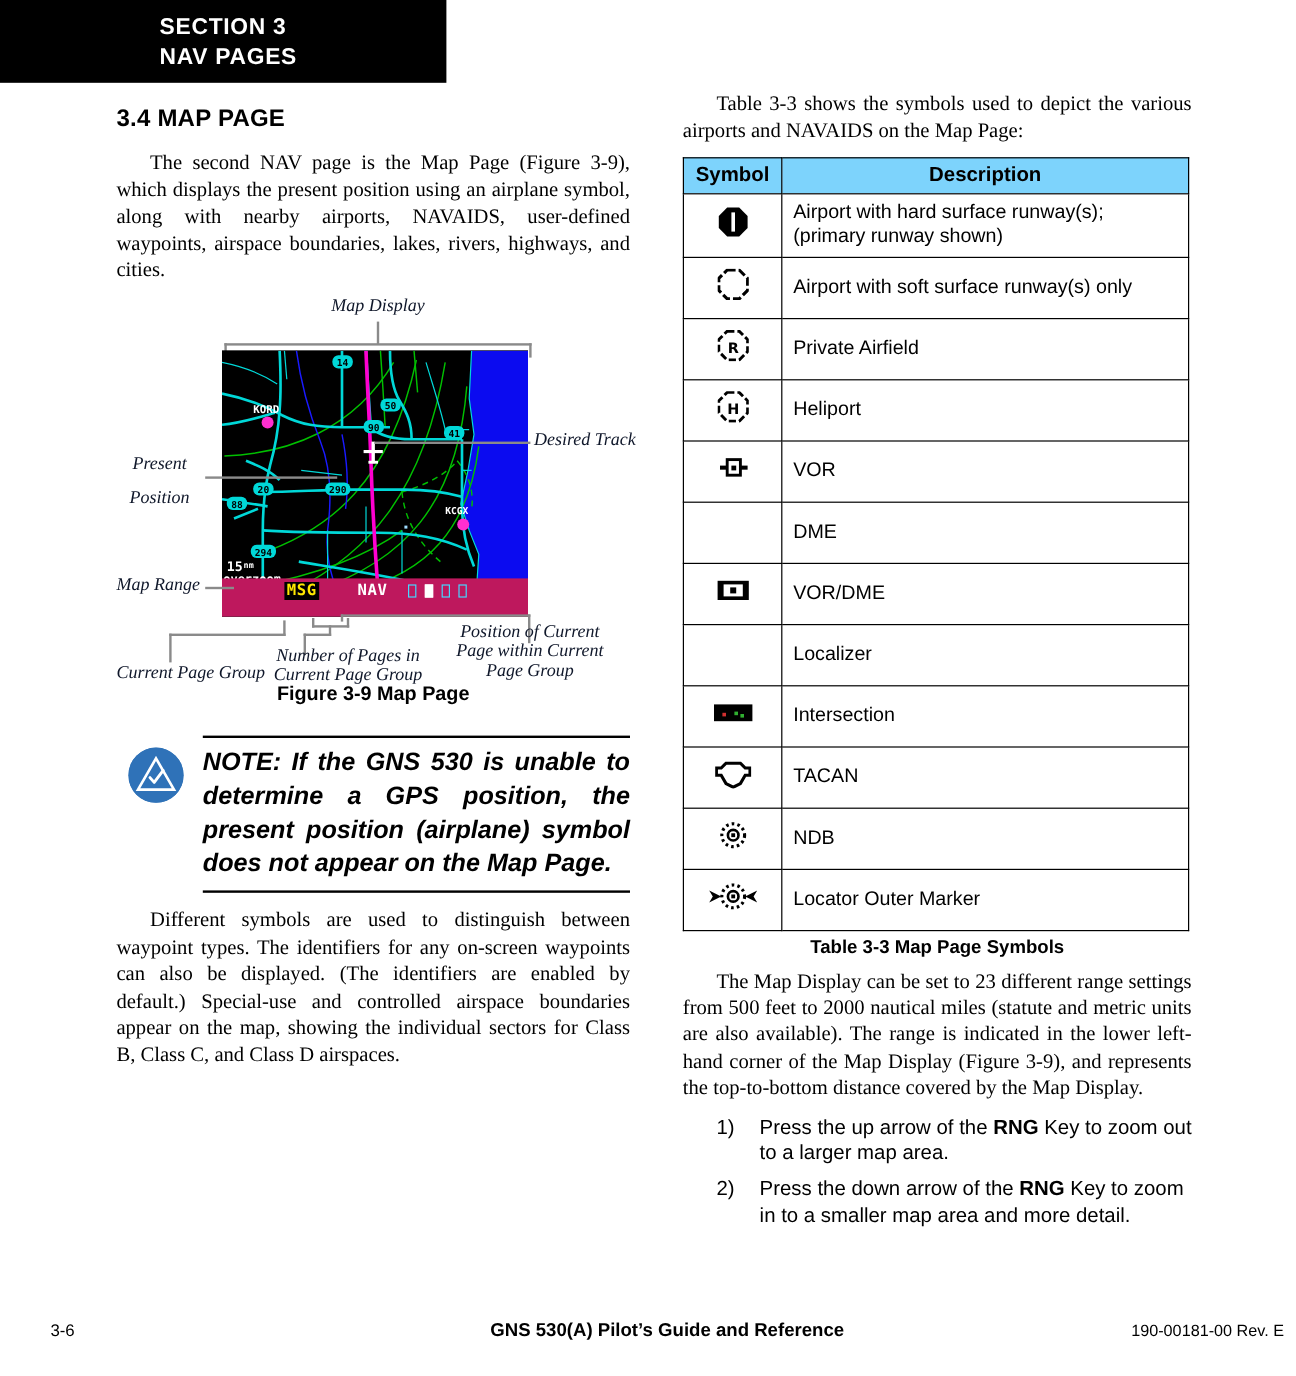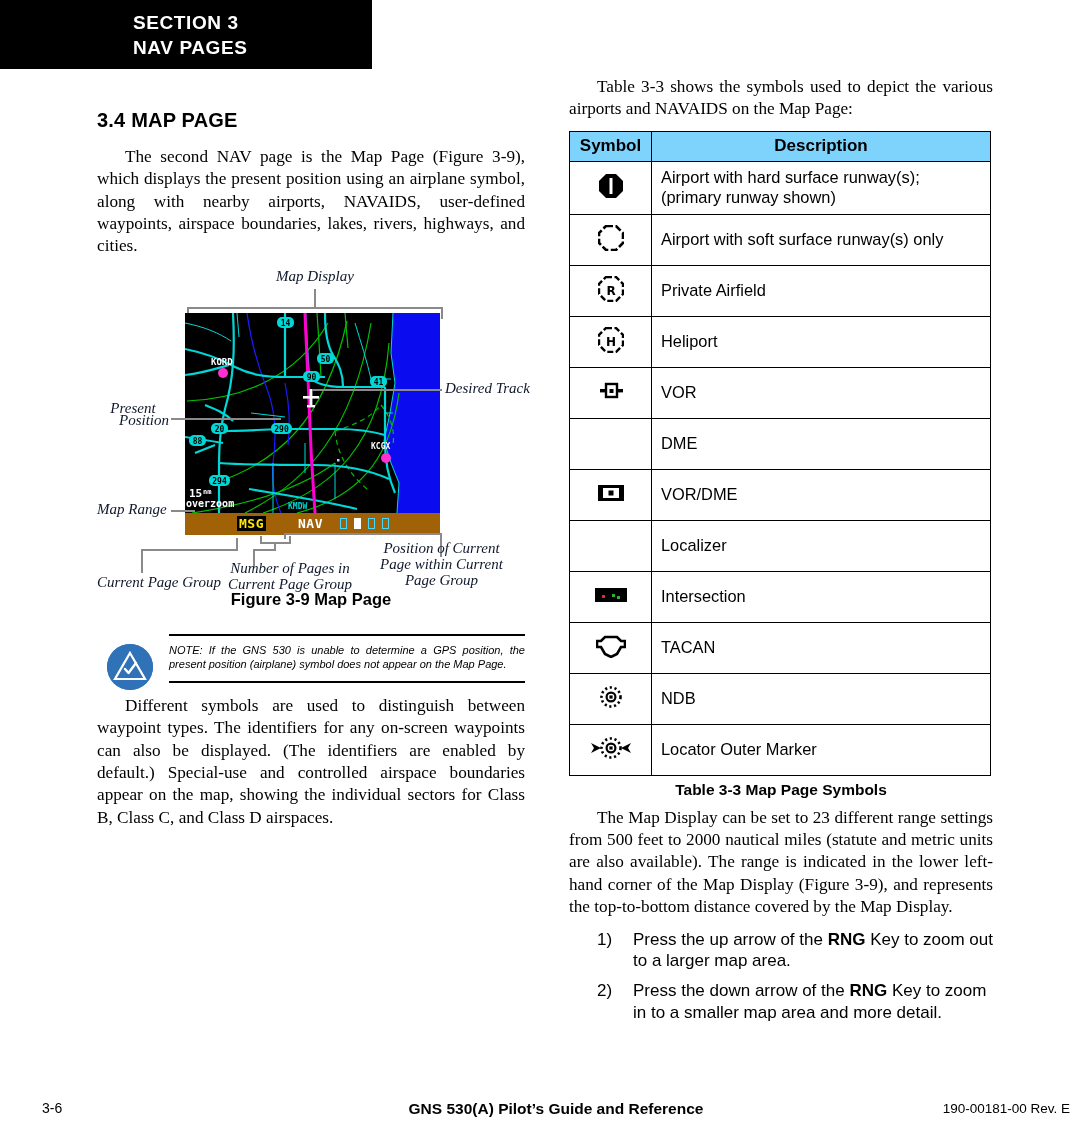--- a/index.html
+++ b/index.html
@@ -26,21 +26,21 @@
     font-family: "Liberation Sans", sans-serif;
     font-weight: bold;
     font-size: 19px;
     letter-spacing: 0.6px;
     box-sizing: border-box;
     padding: 10px 0 0 133px;
     line-height: 1.32;
   }
 
   
-  .col-left  { position: absolute; left: 97px;  top: 88px;  width: 428px; margin-top: 21px; }
+  .col-left  { position: absolute; left: 97px;  top: 88px;  width: 428px; }
   .col-right { position: absolute; left: 557px; top: 76px;  width: 424px; padding-left: 12px; }
 
   
   h2.sec-title {
     font-family: "Liberation Sans", sans-serif;
     font-weight: bold;
     font-size: 20px;
     margin: 0 0 14px 0;
     letter-spacing: 0.2px;
   }
@@ -78,22 +78,22 @@
     position: absolute;
     left: 88px; top: 45px;
     width: 255px; height: 222px;
     background: #000000;
     overflow: hidden;
   }
   #map-canvas { position: absolute; left:0; top:0; width:255px; height:200px; }
   #map-statusbar {
     position: absolute;
     left: 0; bottom: 0;
-    width: 255px; height: 22px;
-    background: #a16207;
+    width: 255px; height: 32px;
+    background: #be185d;
   }
   .sb-msg {
     position: absolute; left: 52px; top: 3px;
     font-family: "DejaVu Sans Mono", monospace;
     font-size: 13px; font-weight: bold;
     color: #ffe800; background: #000000;
     letter-spacing: 0.5px;
     padding: 0 2px;
   }
   .sb-grp {
@@ -131,22 +131,22 @@
   }
   #note-inner {
     margin-left: 72px;
     border-top: 2px solid #000;
     border-bottom: 2px solid #000;
     padding: 7px 0 9px 0;
   }
   #note-text {
     font-family: "Liberation Sans", sans-serif;
     font-style: italic;
-    font-weight: normal;
-    font-size: 11px;
+    font-weight: bold;
+    font-size: 21px;
     line-height: 1.33;
     text-align: justify;
   }
   #note-icon {
     position: absolute;
     left: 10px; top: 10px;
     width: 46px; height: 46px;
     border-radius: 50%;
     background: #2f72b8;
   }
@@ -358,21 +358,21 @@
           <span></span>
         </div>
       </div>
     </div>
 
     <div class="rule" style="left:215px; top:121px; width:130px; height:2px;"></div>
     <div class="callout-label" style="left:348px; top:112px;">Desired Track</div>
 
     <div class="rule" style="left:74px; top:150px; width:110px; height:2px;"></div>
     <div class="callout-label ctr" style="left:0px; top:132px; width:72px;">Present</div>
-    <div class="callout-label ctr" style="left:0px; top:144px; width:72px;text-align:right;">Position</div>
+    <div class="callout-label ctr" style="left:0px; top:160px; width:72px;">Position</div>
 
     <div class="rule" style="left:74px; top:242px; width:24px; height:2px;"></div>
     <div class="callout-label" style="left:0px; top:233px;">Map Range</div>
 
     <div class="rule" style="left:139px; top:270px; width:2px; height:13px;"></div>
     <div class="rule" style="left:44px;  top:281px; width:97px; height:2px;"></div>
     <div class="rule" style="left:44px;  top:281px; width:2px; height:24px;"></div>
     <div class="callout-label" style="left:0px; top:306px;">Current Page Group</div>
 
     <div class="rule" style="left:163px; top:268px; width:2px; height:8px;"></div>

